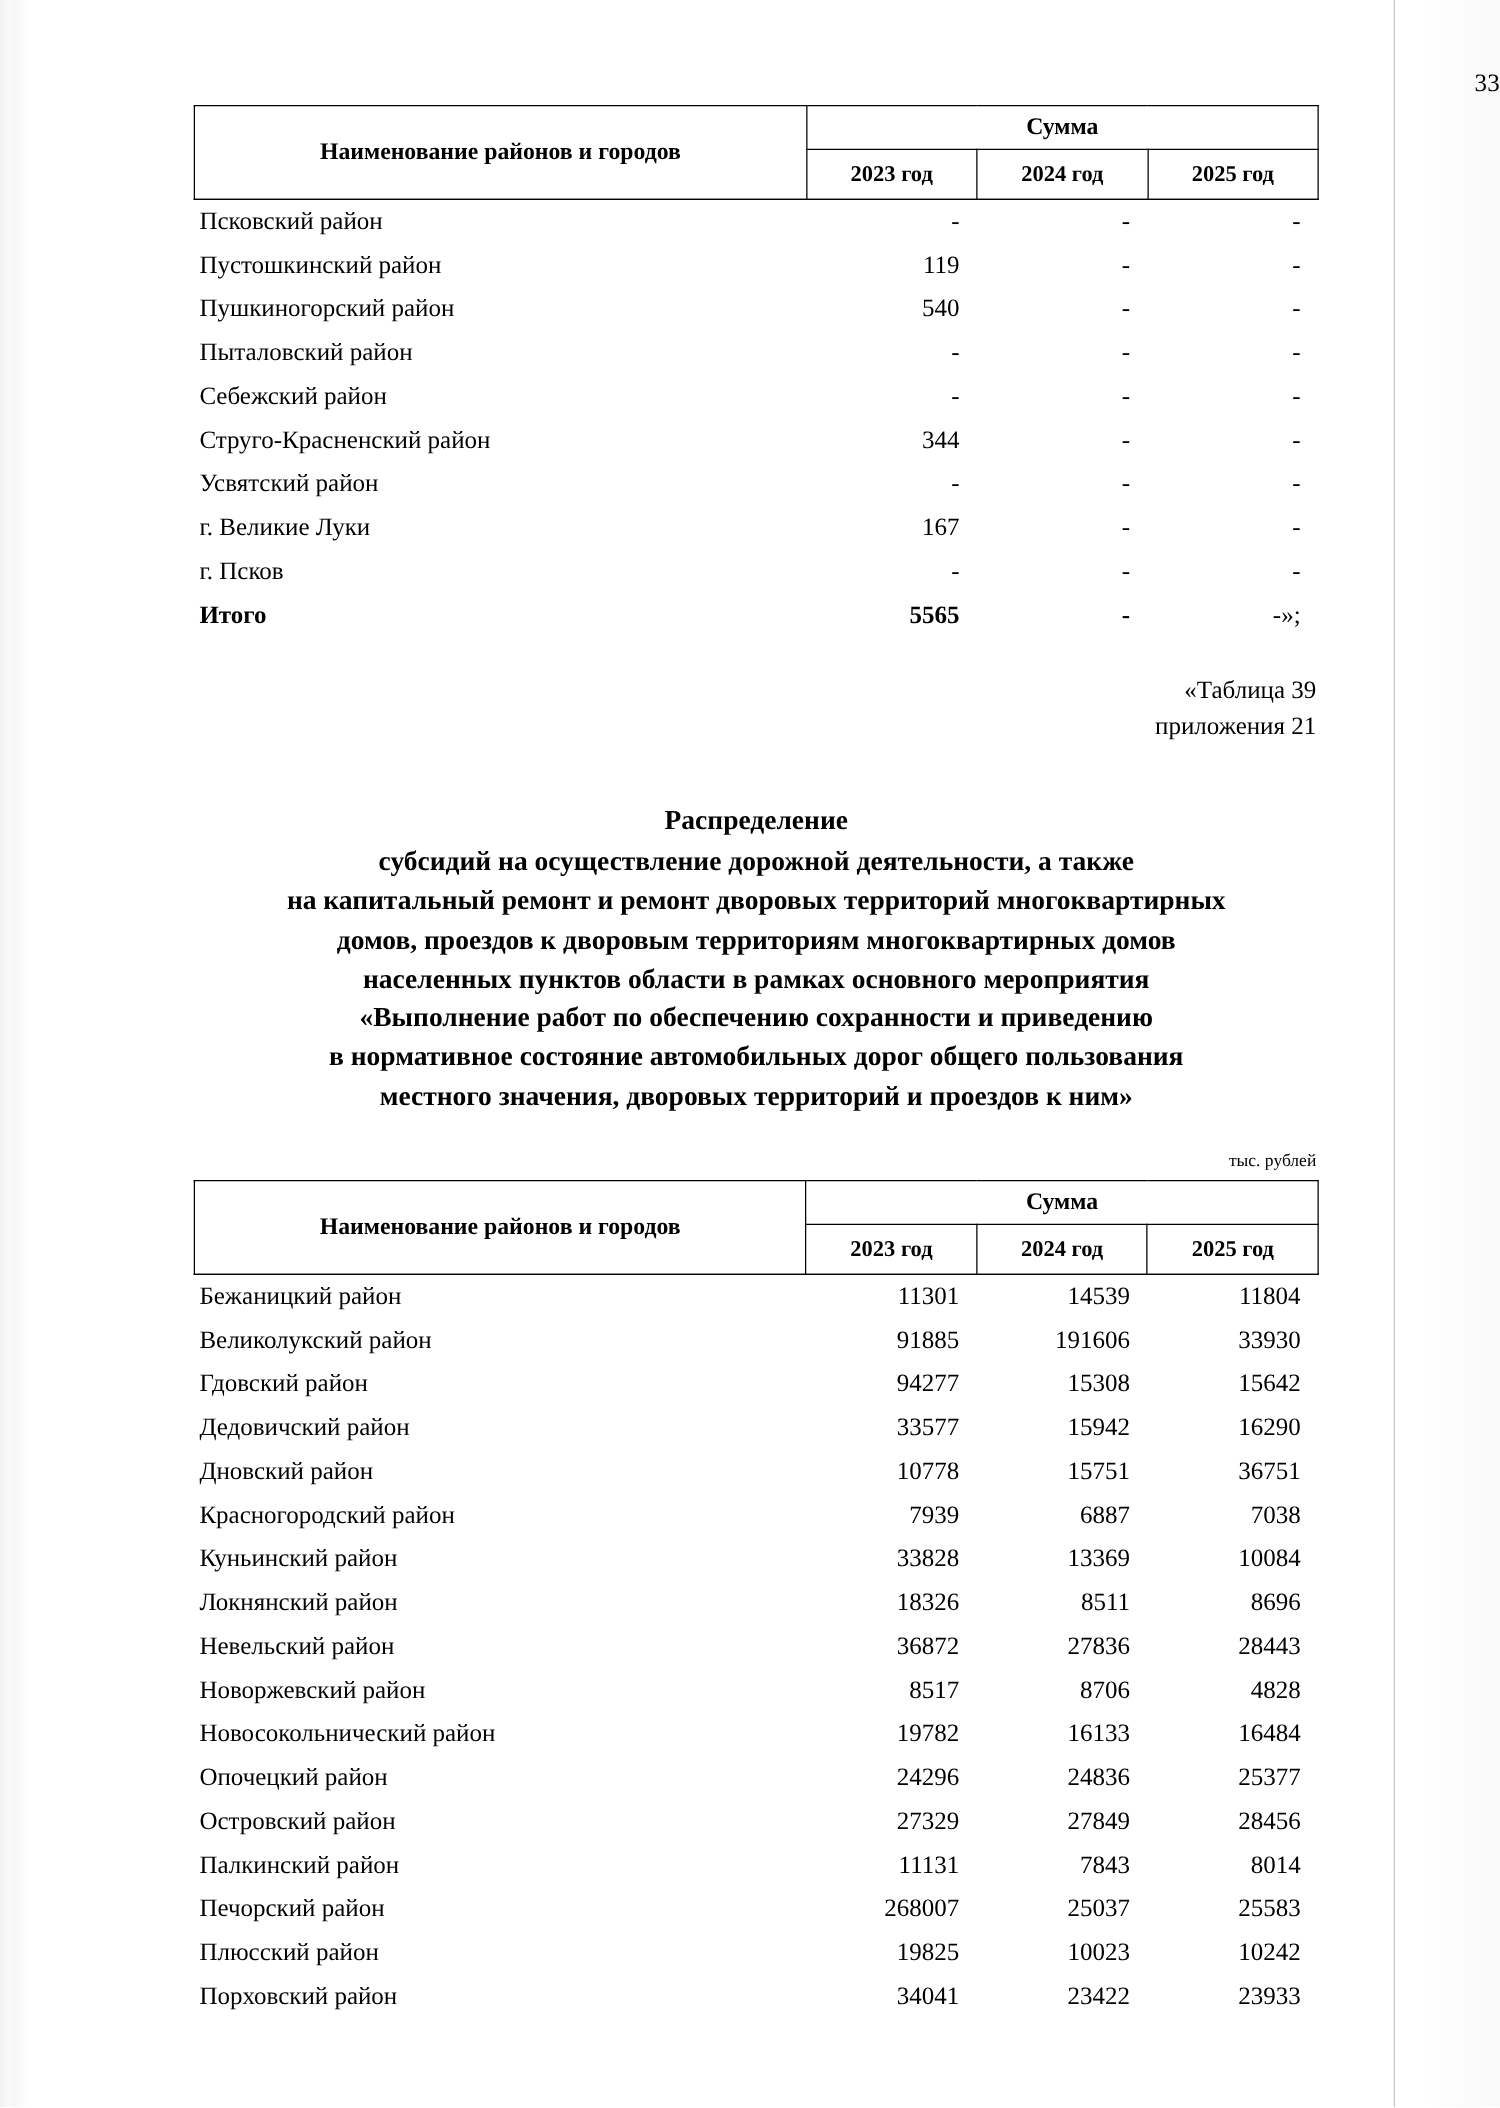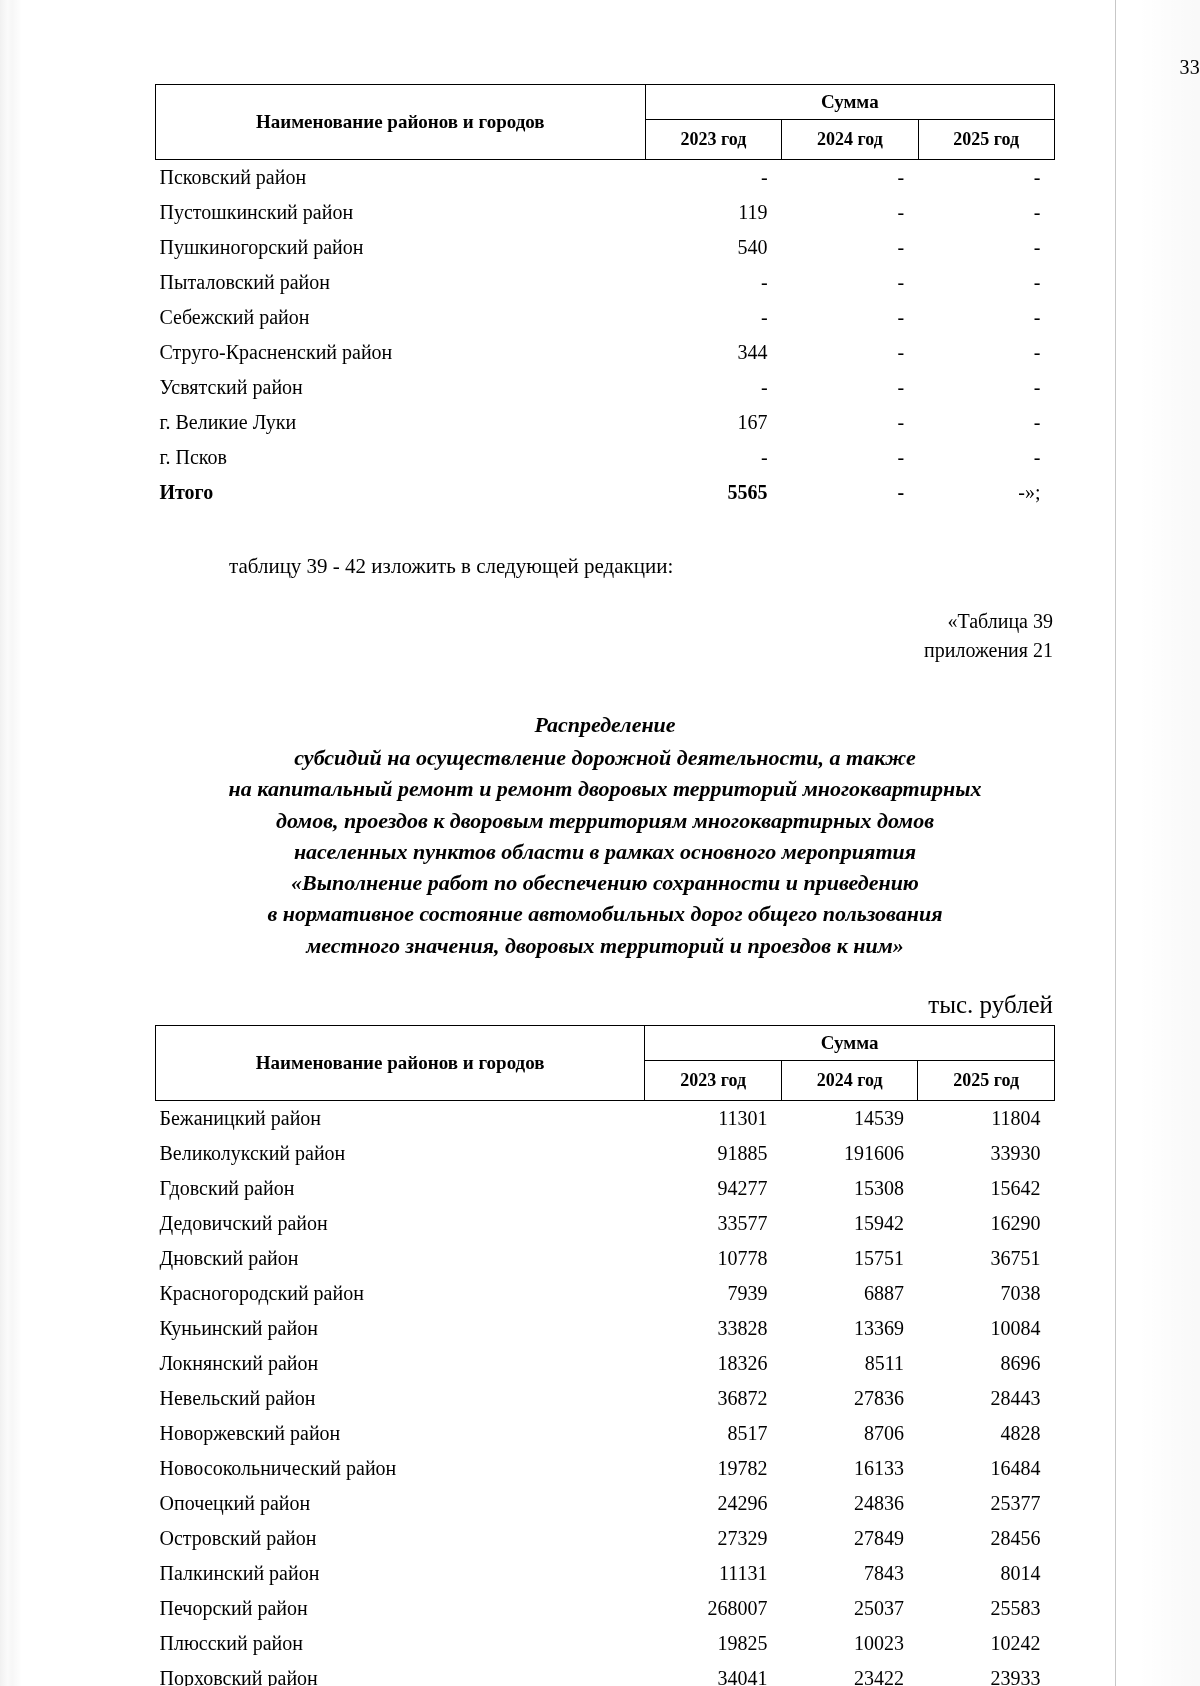--- a/index.html
+++ b/index.html
@@ -136,27 +136,27 @@
     padding-right: 2px;
   }
 
   .title-block {
     margin-top: 44px;
     text-align: center;
     font-weight: bold;
     font-size: 22px;
     line-height: 1.42;
   }
-  .title-block .tline { display: block; font-style: italic; }
+  .title-block .tline { display: block; }
   .title-block .tline.first { margin-bottom: 2px; }
 
   .units {
     margin-top: 30px;
     text-align: right;
-    font-size: 25px;
+    font-size: 14px;
     padding-right: 2px;
   }
   .table2-wrap { margin-top: 6px; }
 </style>
 </head>
 <body>
 
 <div class="page">
 
   <div class="scan-edge-left"></div>
@@ -237,21 +237,20 @@
           </tr>
           <tr class="total-row">
             <td class="cell-name">Итого</td>
             <td class="cell-val">5565</td>
             <td class="cell-val">-</td>
             <td class="cell-val last-cell">-»;</td>
           </tr>
         </tbody>
     </table>
 
-    <div class="para-indent">таблицу 39 - 42 изложить в следующей редакции:</div>
 
     <div class="right-block">
       <div>«Таблица 39</div>
       <div>приложения 21</div>
     </div>
 
     <div class="title-block">
       <span class="tline first">Распределение</span>
       <span class="tline">субсидий на осуществление дорожной деятельности, а также</span>
       <span class="tline">на капитальный ремонт и ремонт дворовых территорий многоквартирных</span>

